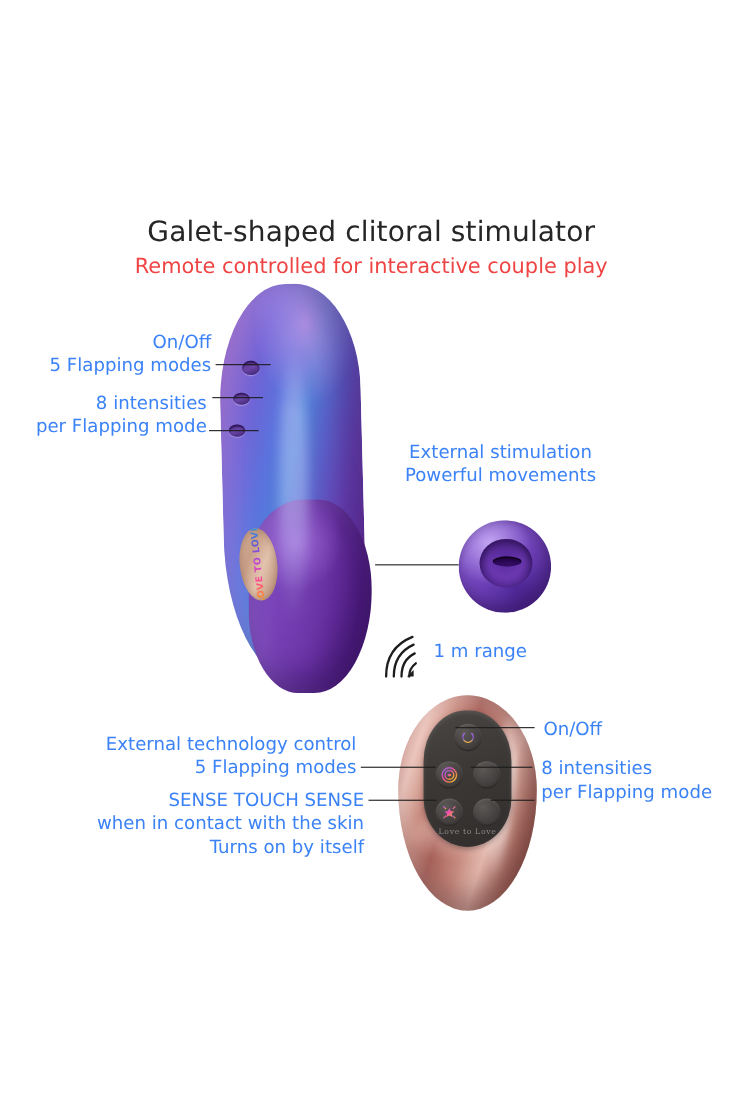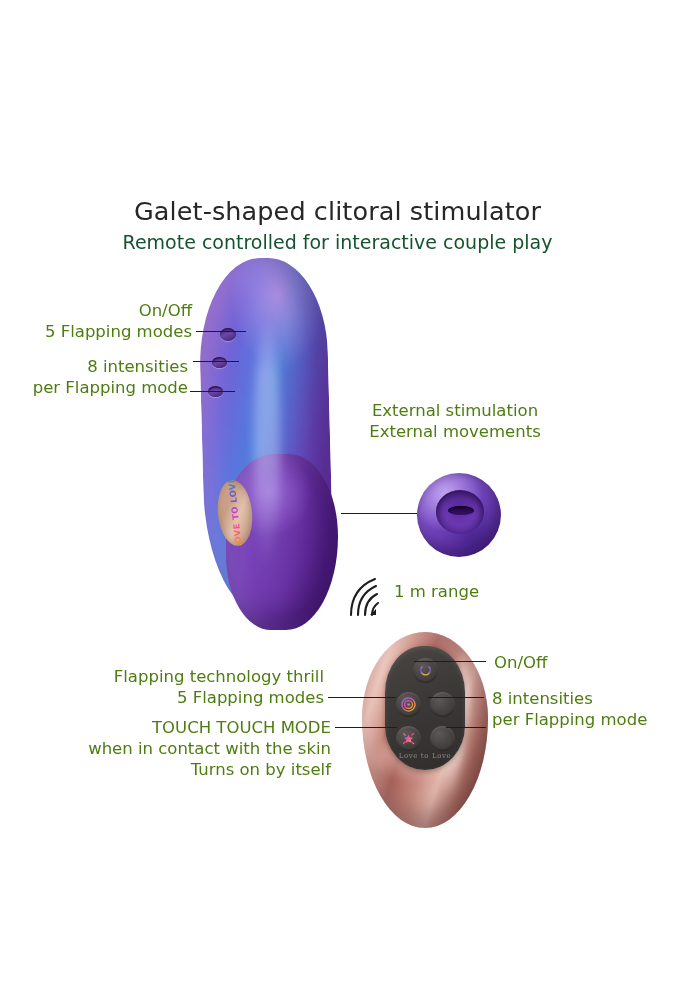--- a/index.html
+++ b/index.html
@@ -35,30 +35,30 @@
     white-space: nowrap;
   }
   .subtitle {
     position: absolute;
     left: 0;
     top: 231px;
     width: 675px;
     text-align: center;
     font-size: 19px;
     font-weight: 400;
-    color: #14532d;
+    color: #ef4444;
     white-space: nowrap;
   }
 
   
   .callout {
     position: absolute;
     font-size: 16.5px;
     line-height: 21px;
-    color: #4d7c0f;
+    color: #3b82f6;
     white-space: nowrap;
   }
   .callout.right-al { text-align: right; }
   .callout.left-al  { text-align: left; }
   .callout.center-al{ text-align: center; }
 
   
   .leader {
     position: absolute;
     background: #1d1d1d;
@@ -444,34 +444,34 @@
     <div>5 Flapping modes</div>
   </div>
 
   <div class="callout right-al" style="left:8px; top:356px; width:180px;">
     <div>8 intensities</div>
     <div>per Flapping mode</div>
   </div>
 
   <div class="callout center-al" style="left:340px; top:400px; width:230px;">
     <div>External stimulation</div>
-    <div>External movements</div>
+    <div>Powerful movements</div>
   </div>
 
   <div class="callout left-al" style="left:394px; top:581px; width:160px;">
     <div>1 m range</div>
   </div>
 
   <div class="callout right-al" style="left:40px; top:666px; width:284px;">
-    <div>Flapping technology thrill</div>
+    <div>External technology control</div>
     <div>5 Flapping modes</div>
   </div>
 
   <div class="callout right-al" style="left:30px; top:717px; width:301px;">
-    <div>TOUCH TOUCH MODE</div>
+    <div>SENSE TOUCH SENSE</div>
     <div>when in contact with the skin</div>
     <div>Turns on by itself</div>
   </div>
 
   <div class="callout left-al" style="left:494px; top:652px; width:160px;">
     <div>On/Off</div>
   </div>
 
   <div class="callout left-al" style="left:492px; top:688px; width:180px;">
     <div>8 intensities</div>

